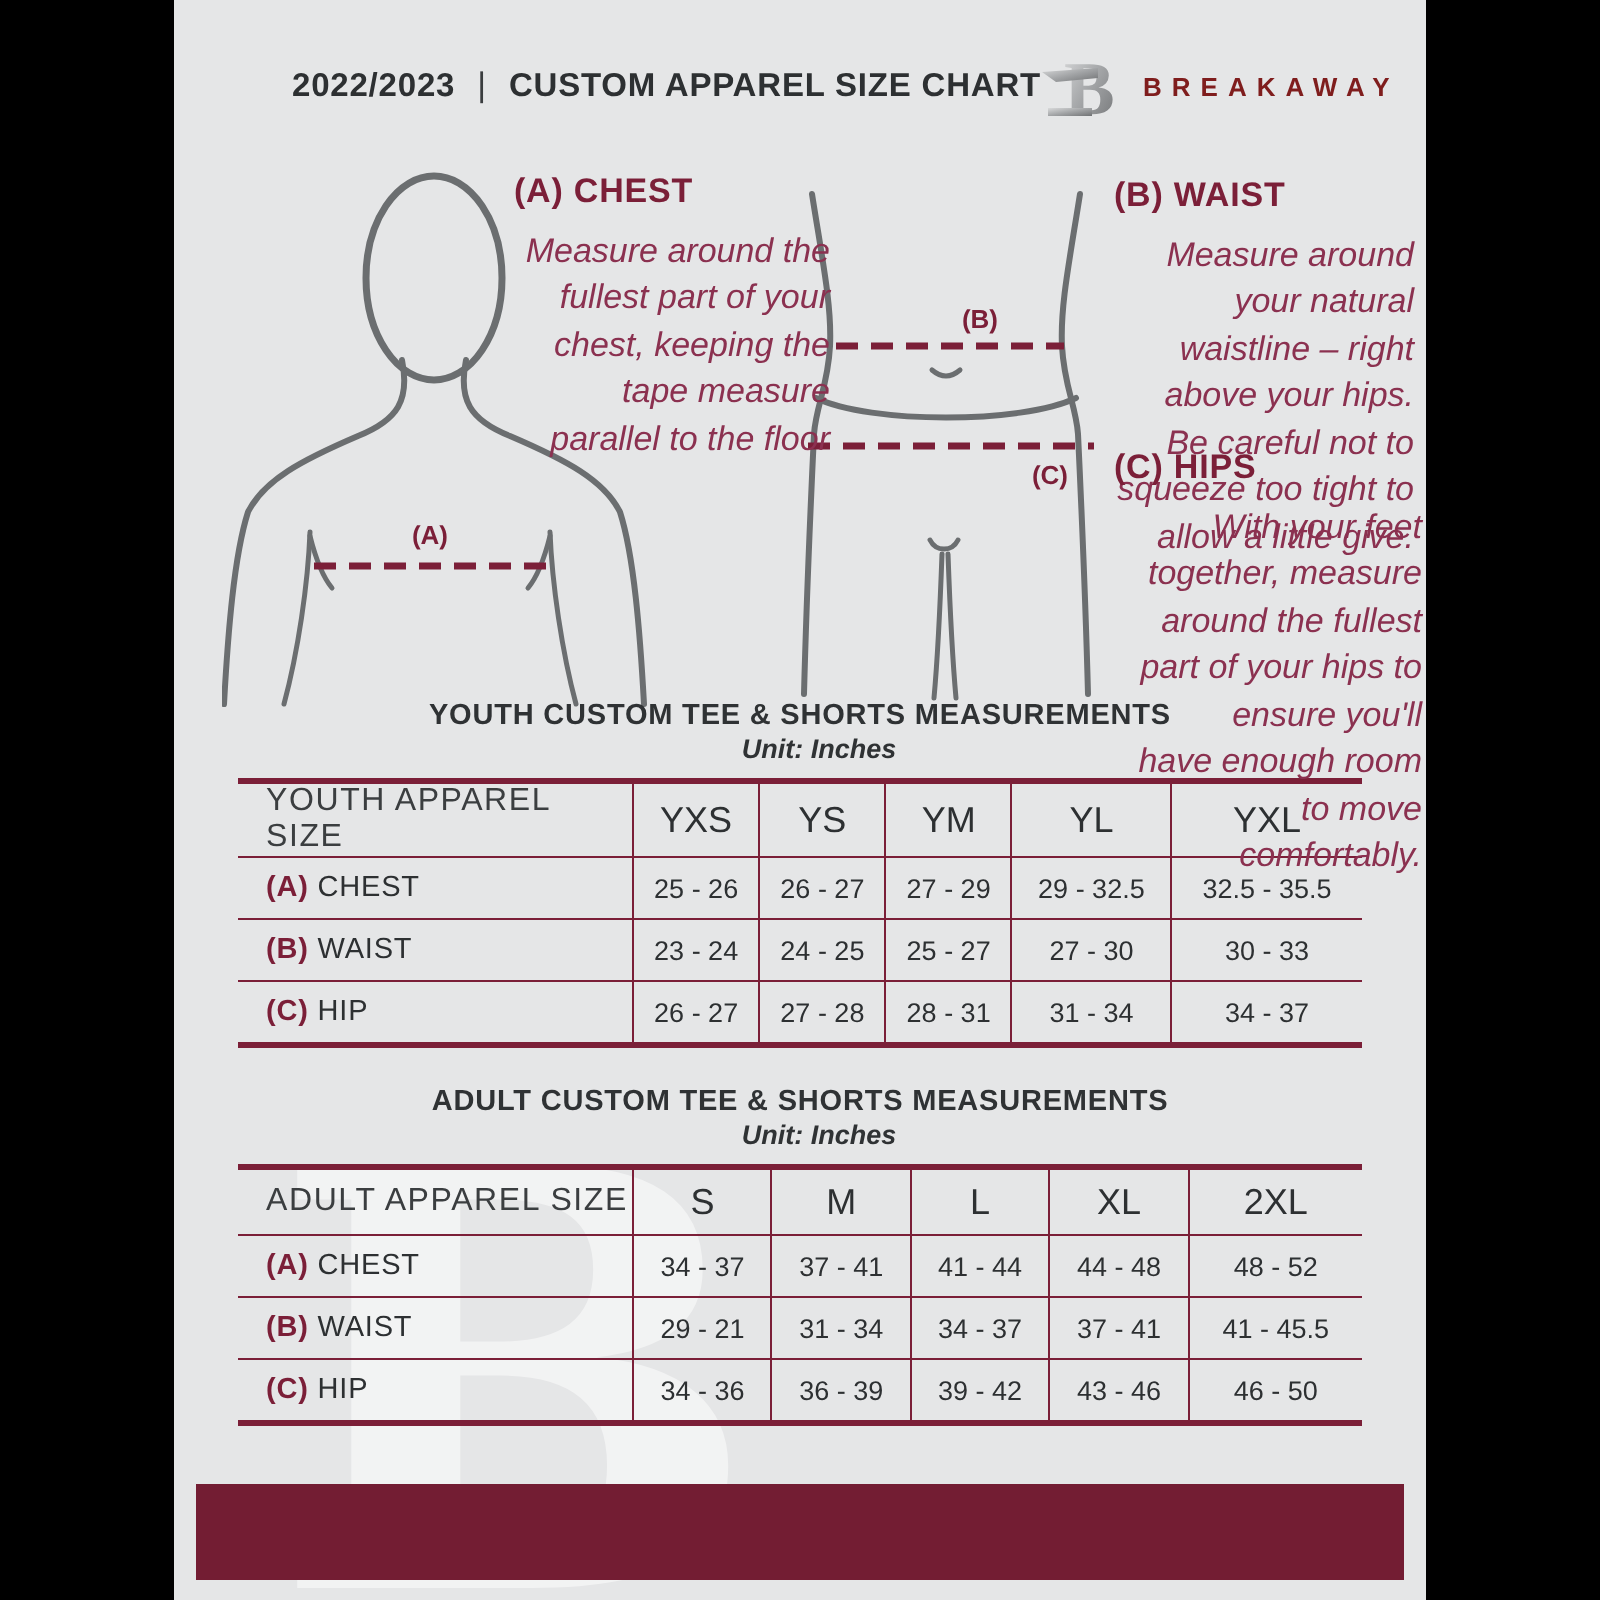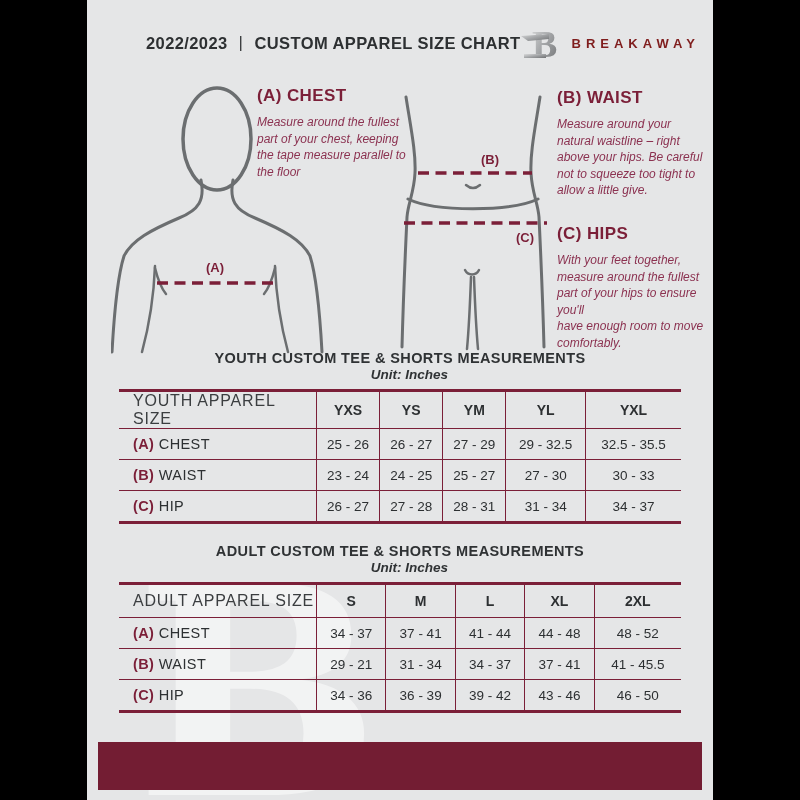--- a/index.html
+++ b/index.html
@@ -20,34 +20,34 @@
     display:flex;align-items:center;gap:11px;
     font-weight:bold;font-size:16.5px;letter-spacing:.4px;color:#2d3032;white-space:nowrap;
   }
   .header-sep{font-weight:normal;font-size:17px;color:#3a3d3f;}
   .brand{display:flex;align-items:center;gap:9px;}
   .brand-name{font-weight:bold;font-size:13px;letter-spacing:5px;color:#7f1d1d;}
   
   .fig{position:absolute;z-index:1;}
   .guide-block{position:absolute;z-index:2;}
   .guide-heading{font-weight:bold;font-size:17px;letter-spacing:.4px;color:#7b1f38;margin:0 0 8px 0;}
-  .guide-text{font-style:italic;font-size:12px;line-height:1.38;color:#8b3150;white-space:pre-line;margin:0;}
+  .guide-text{font-style:italic;font-size:17px;line-height:1.38;color:#8b3150;white-space:pre-line;margin:0;text-align:right;}
   
   .table-block{position:absolute;left:0;width:100%;z-index:1;}
   .tbl-title{text-align:center;font-weight:bold;font-size:14.5px;letter-spacing:.4px;color:#2f3234;}
   .tbl-unit{text-align:center;font-style:italic;font-weight:bold;font-size:13.5px;color:#2f3234;margin-top:1px;padding-left:19px;}
   table.size-table{
     width:562px;margin:7px auto 0 auto;border-collapse:collapse;
     border-top:3px solid #7b1f38;border-bottom:3px solid #7b1f38;
   }
   table.size-table th,table.size-table td{
     border:1.4px solid #7b1f38;padding:0;height:30px;
     text-align:center;vertical-align:middle;color:#2d3032;
   }
-  table.size-table th{height:32px;font-size:14px;font-weight:bold;}
+  table.size-table th{height:32px;font-size:18px;font-weight:normal;}
   table.size-table th.lbl,table.size-table td.lbl{
     width:183px;text-align:left;padding-left:14px;
   }
   table.size-table th.lbl{font-weight:normal;font-size:16px;letter-spacing:.8px;color:#3b3e40;}
   table.size-table td{font-size:13.5px;}
   table.size-table td.lbl{font-size:14.5px;letter-spacing:.4px;}
   table.size-table th:first-child,table.size-table td:first-child{border-left:none;}
   table.size-table th:last-child,table.size-table td:last-child{border-right:none;}
   .key{color:#7b1f38;font-weight:bold;}
   

